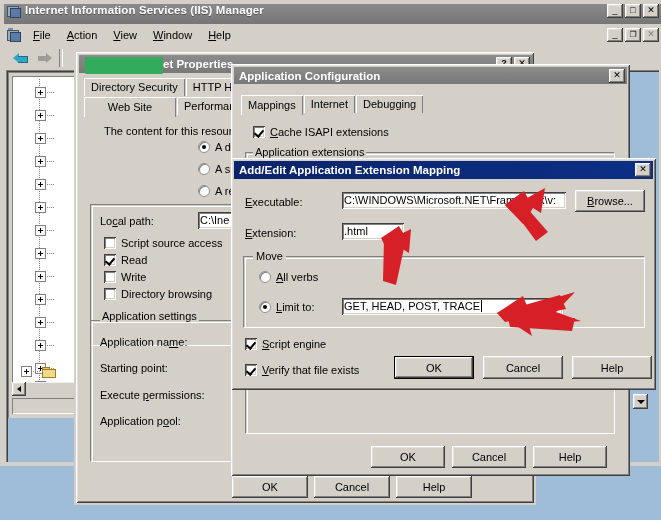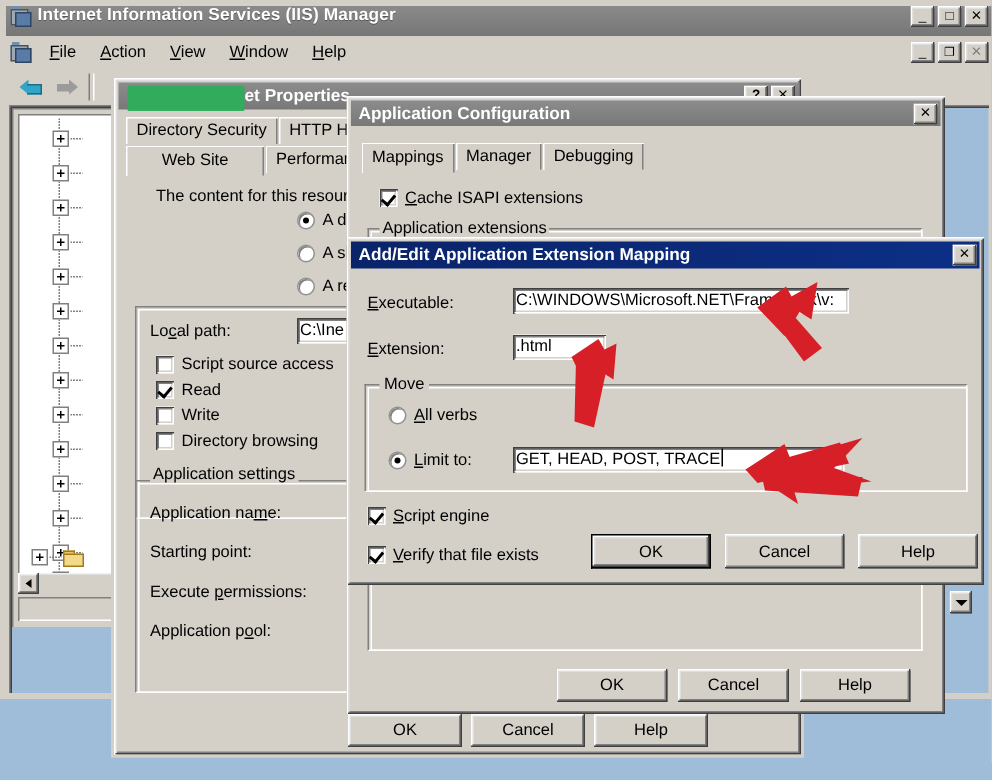--- a/index.html
+++ b/index.html
@@ -367,21 +367,21 @@
   <div id="appcfg">
     <div id="appcfg-title">
       <div class="ttl">Application Configuration</div>
       <div class="win-btns" style="margin-left:auto;margin-right:2px;">
         <div class="wbtn"><span>✕</span></div>
       </div>
     </div>
 
     <div class="tabstrip" style="left:10px;top:31px;">
       <div class="tab sel">Mappings</div>
-      <div class="tab">Manager</div>
+      <div class="tab">Internet</div>
       <div class="tab">Debugging</div>
     </div>
 
     <div class="row" style="left:22px;top:62px;">
       <div class="cbx on"></div>
       <span><span class="u">C</span>ache ISAPI extensions</span>
     </div>
 
     <div class="groupbox" style="left:14px;top:88px;width:368px;height:280px;"></div>
     <div class="lbl" style="left:22px;top:82px;background:#d4d0c8;padding:0 2px;z-index:3;">Application extensions</div>
@@ -401,20 +401,23 @@
   <div id="addedit">
     <div id="addedit-title">
       <div class="ttl">Add/Edit Application Extension Mapping</div>
       <div class="win-btns" style="margin-left:auto;margin-right:2px;">
         <div class="wbtn"><span>✕</span></div>
       </div>
     </div>
 
     <div class="lbl" style="left:14px;top:38px;"><span class="u">E</span>xecutable:</div>
     <div class="txt" style="left:111px;top:34px;width:224px;">C:\WINDOWS\Microsoft.NET\Framework\v:</div>
+    <div class="btn" style="left:344px;top:32px;width:70px;height:22px;">
+        <span><span class="u">B</span>rowse...</span>
+      </div>
 
     <div class="lbl" style="left:14px;top:69px;"><span class="u">E</span>xtension:</div>
     <div class="txt" style="left:111px;top:65px;width:62px;">.html</div>
 
     <div class="groupbox" style="left:12px;top:98px;width:400px;height:70px;"></div>
     <div class="lbl" style="left:22px;top:92px;background:#d4d0c8;padding:0 3px;z-index:3;">Move</div>
 
     <div class="row" style="left:28px;top:113px;">
       <div class="rdo"></div>
       <span><span class="u">A</span>ll verbs</span>

